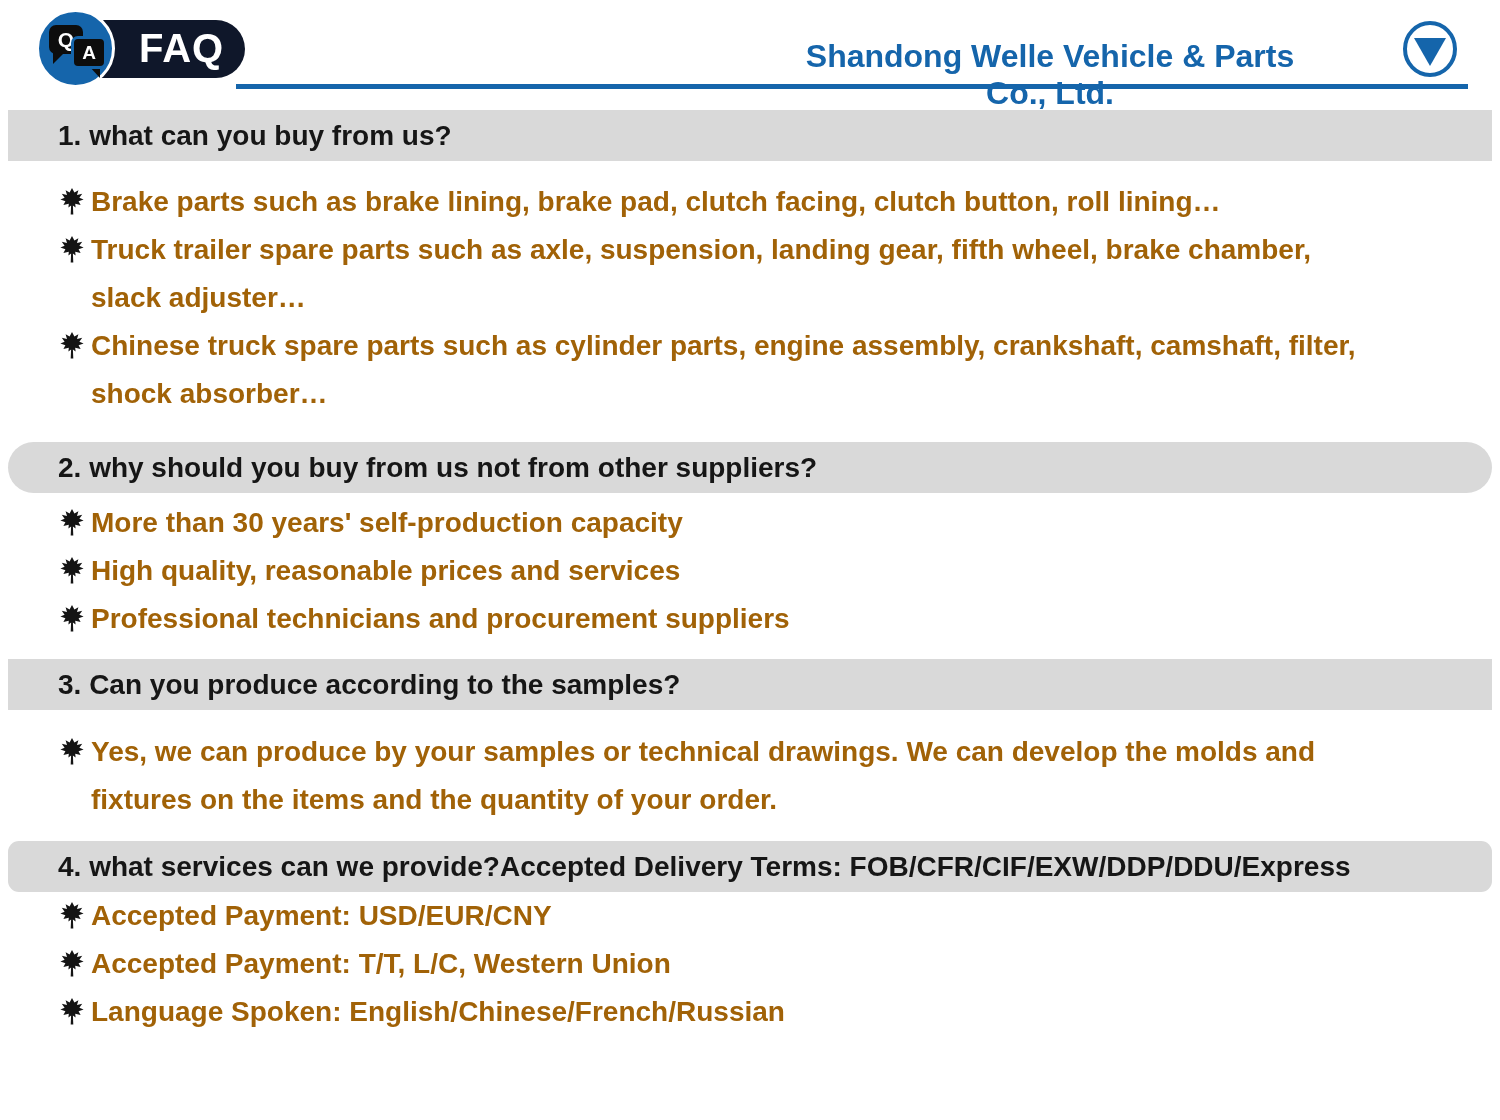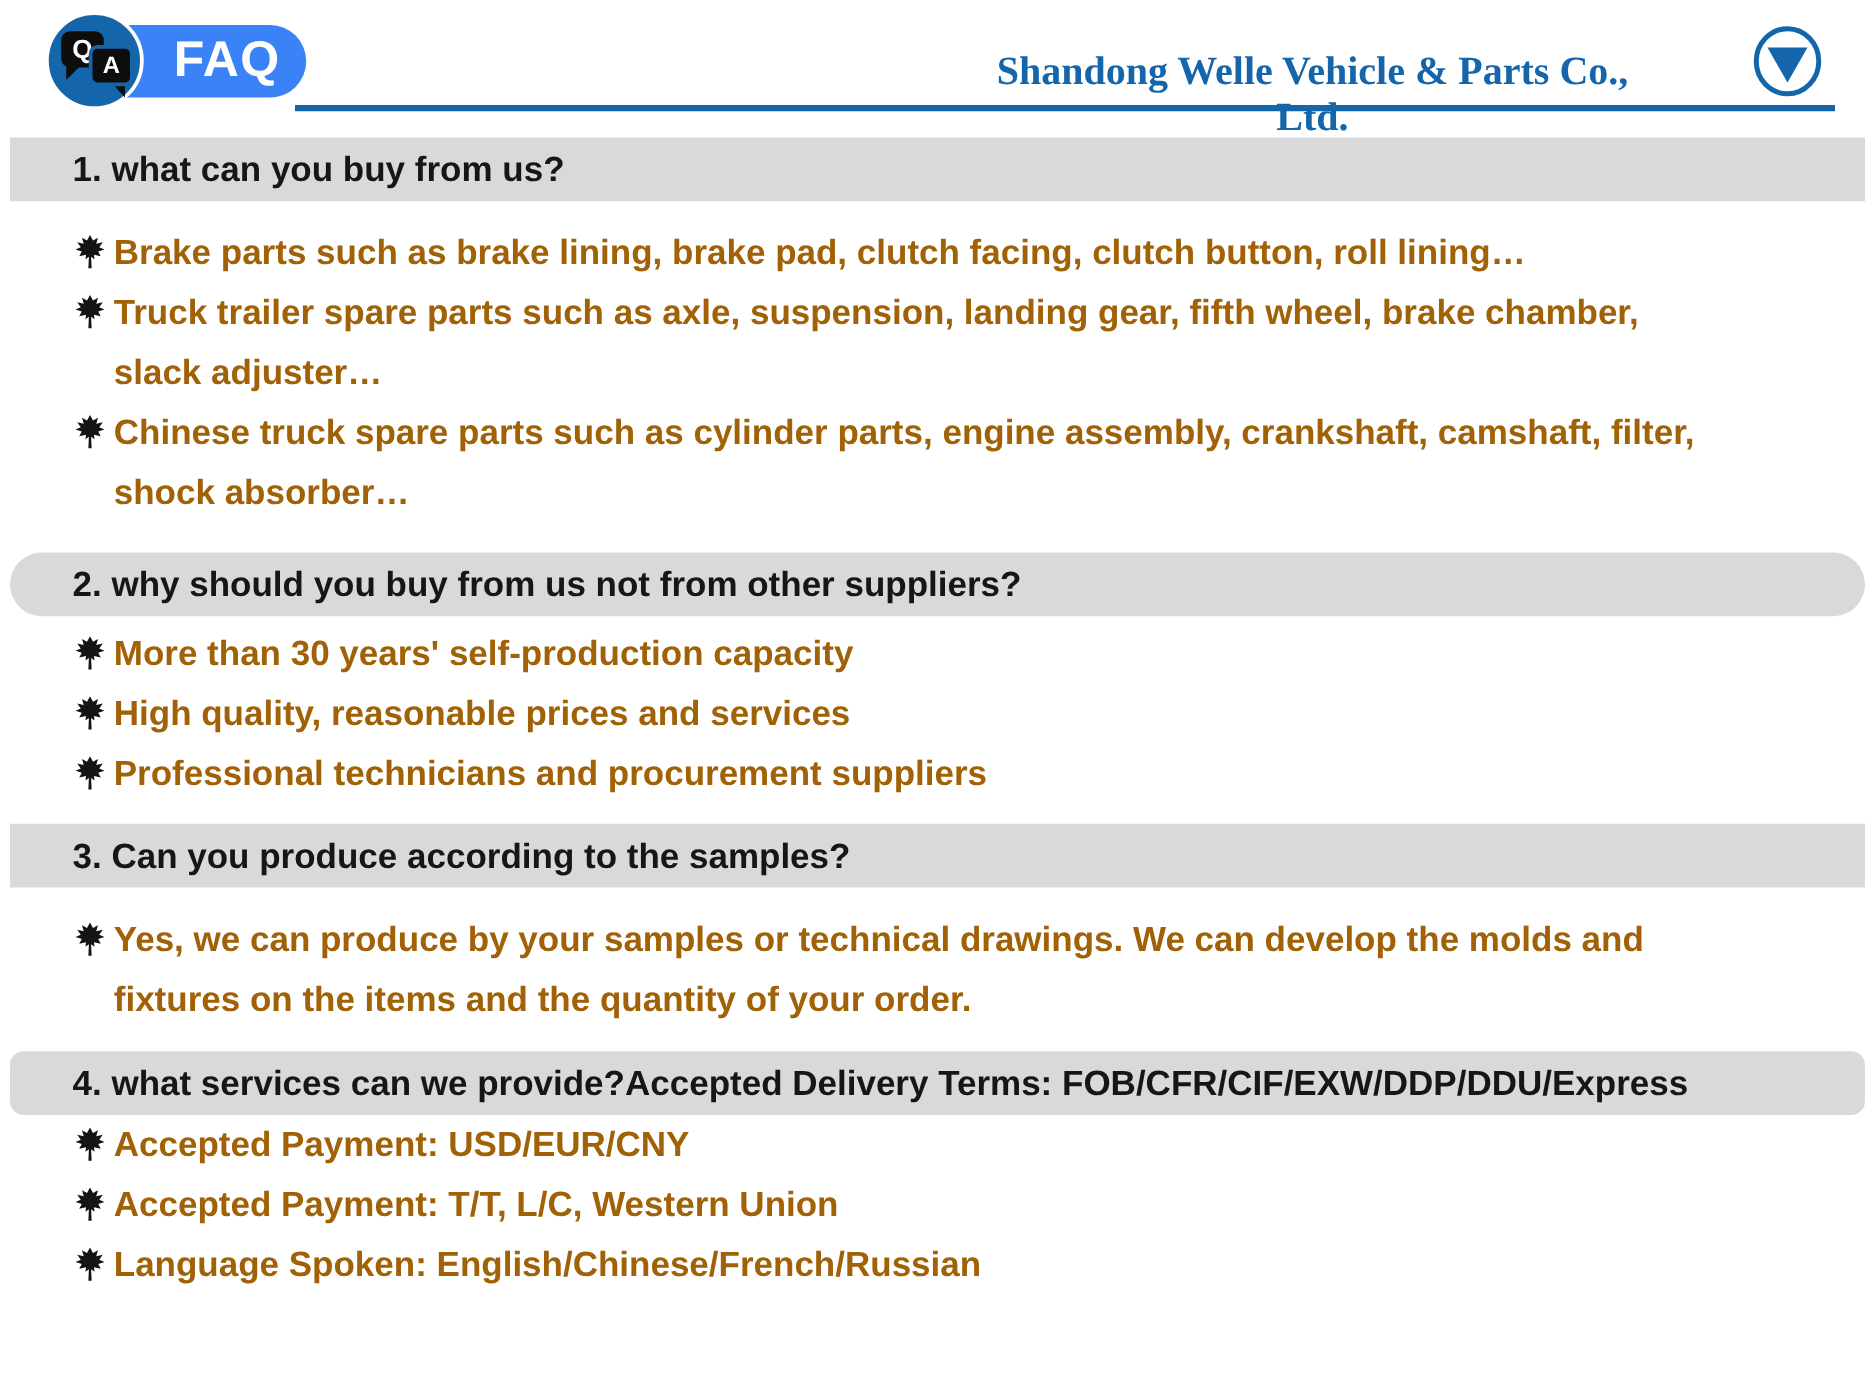--- a/index.html
+++ b/index.html
@@ -12,21 +12,21 @@
     overflow: hidden;
     position: relative;
   }
 
   
   .header { position: relative; height: 96px; }
 
   .faq-pill {
     position: absolute; left: 73px; top: 20px;
     width: 172px; height: 58px;
-    background: #3b82f6;
+    background: #0f172a;
     border-radius: 0 30px 30px 0;
   }
   .faq-pill .faq-label {
     position: absolute; left: 66px; top: 0;
     line-height: 56px;
     color: #ffffff; font-size: 40px; font-weight: bold; letter-spacing: 1px;
   }
 
   .qa-disc {
     position: absolute; left: 36px; top: 9px;
@@ -48,21 +48,21 @@
   .bubble-a { left: 32px; top: 24px; width: 36px; height: 33px; font-size: 19px;
     border: 3px solid #1565ab; }
   .bubble-a-tail {
     position: absolute; left: 50px; top: 54px; width: 0; height: 0;
     border-top: 12px solid #0d0d0d; border-left: 11px solid transparent;
   }
 
   .company-name {
     position: absolute; left: 790px; top: 38px; width: 520px;
     text-align: center;
-    color: #1565ab; font-size: 32px; font-weight: bold; font-family: Liberation Serif, serif;
+    color: #1565ab; font-size: 32px; font-weight: bold;
   }
 
   .header-line {
     position: absolute; left: 236px; top: 84px;
     width: 1232px; height: 5px;
     background: #1565ab;
   }
 
   .down-arrow { position: absolute; left: 1402px; top: 20px; width: 56px; height: 58px; }
 

